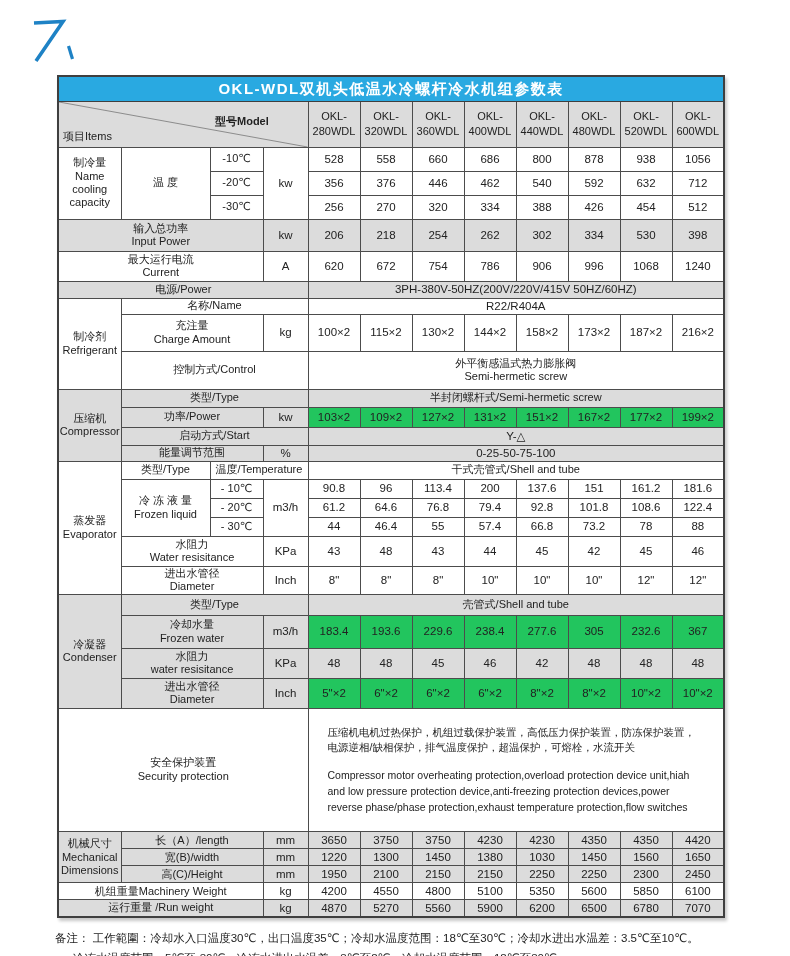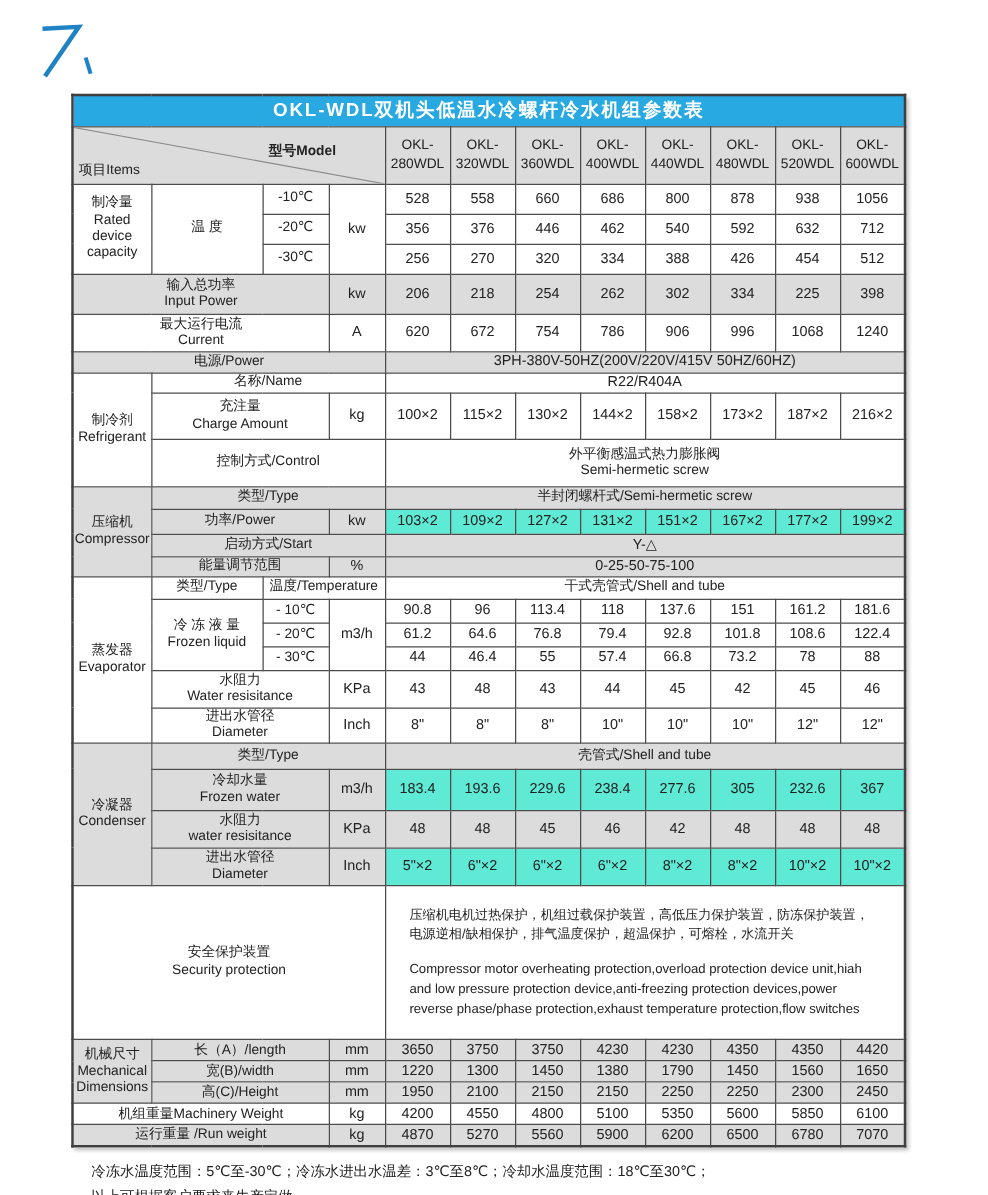--- a/index.html
+++ b/index.html
@@ -9,21 +9,21 @@
   .arrow-wrap{width:54px;height:50px;flex:0 0 auto;margin-top:4px;}
   .titles{margin-left:8px;}
   .title-zh{font-size:23px;font-weight:700;letter-spacing:.5px;margin:0;line-height:1.15;}
   .title-en{font-size:17.5px;font-weight:400;letter-spacing:.2px;margin:2px 0 0;line-height:1.15;}
   table.spec{border-collapse:collapse;table-layout:fixed;width:666px;margin:12px 0 0 57px;
              border:2px solid #3f3f3f;box-shadow:2px 3px 3px rgba(0,0,0,.22);}
   td{border:1px solid #4c4c4c;text-align:center;vertical-align:middle;
      font-size:11px;padding:0;line-height:1.22;overflow:hidden;color:#222;}
   tr.cap td{background:#29a9e1;color:#fff;font-size:15px;font-weight:700;letter-spacing:1.5px;border-bottom:1px solid #3f3f3f;}
   tr.gr{background:#dcdcdc;}
-  .w{background:#5eead4;}
+  .w{background:#22c55e;}
   .v{font-size:11.5px;}
   .corner{position:relative;}
   .corner svg{position:absolute;left:0;top:0;width:100%;height:100%;}
   .corner .items{position:absolute;left:4px;bottom:3px;font-size:11px;}
   .corner .model{position:absolute;left:156px;top:13px;font-size:11px;font-weight:bold;}
   .hm{font-size:11px;line-height:1.35;padding:1px 2px;}
   .lbl2 div{display:block;}
   .sec-text{text-align:left;padding:4px 7px;font-size:10.5px;line-height:1.5;}
   .sec-text p{margin:12px;}
   .notes{margin:10px 0 0 55px;font-size:11.5px;line-height:1.8;color:#222;}
@@ -75,21 +75,21 @@
         <td class="hm">OKL-400WDL</td>
         <td class="hm">OKL-440WDL</td>
         <td class="hm">OKL-480WDL</td>
         <td class="hm">OKL-520WDL</td>
         <td class="hm">OKL-600WDL</td>
   </tr>
 
   <tr style="height:24px">
     <td rowspan="3" class="lbl2">
       <div>制冷量</div>
-      <div>Rated device capacity</div>
+      <div>Name cooling capacity</div>
     </td>
     <td rowspan="3">温 度</td>
     <td>-10℃</td>
     <td rowspan="3" class="v">kw</td>
     <td class="v">528</td>
         <td class="v">558</td>
         <td class="v">660</td>
         <td class="v">686</td>
         <td class="v">800</td>
         <td class="v">878</td>
@@ -124,21 +124,21 @@
       <div>输入总功率</div>
       <div>Input Power</div>
     </td>
     <td class="v">kw</td>
     <td class="v">206</td>
         <td class="v">218</td>
         <td class="v">254</td>
         <td class="v">262</td>
         <td class="v">302</td>
         <td class="v">334</td>
-        <td class="v">225</td>
+        <td class="v">530</td>
         <td class="v">398</td>
   </tr>
 
   <tr style="height:30px">
     <td colspan="3" class="lbl2">
       <div>最大运行电流</div>
       <div>Current</div>
     </td>
     <td class="v">A</td>
     <td class="v">620</td>
@@ -229,21 +229,21 @@
   <tr style="height:19px">
     <td rowspan="3" class="lbl2">
       <div>冷 冻 液 量</div>
       <div>Frozen liquid</div>
     </td>
     <td>- 10℃</td>
     <td rowspan="3" class="v">m3/h</td>
     <td class="v">90.8</td>
         <td class="v">96</td>
         <td class="v">113.4</td>
-        <td class="v">118</td>
+        <td class="v">200</td>
         <td class="v">137.6</td>
         <td class="v">151</td>
         <td class="v">161.2</td>
         <td class="v">181.6</td>
   </tr>
   <tr style="height:19px">
     <td>- 20℃</td>
     <td class="v">61.2</td>
         <td class="v">64.6</td>
         <td class="v">76.8</td>
@@ -376,21 +376,21 @@
         <td class="v">4350</td>
         <td class="v">4420</td>
   </tr>
   <tr class="gr" style="height:17px">
     <td colspan="2">宽(B)/width</td>
     <td class="v">mm</td>
     <td class="v">1220</td>
         <td class="v">1300</td>
         <td class="v">1450</td>
         <td class="v">1380</td>
-        <td class="v">1790</td>
+        <td class="v">1030</td>
         <td class="v">1450</td>
         <td class="v">1560</td>
         <td class="v">1650</td>
   </tr>
   <tr class="gr" style="height:17px">
     <td colspan="2">高(C)/Height</td>
     <td class="v">mm</td>
     <td class="v">1950</td>
         <td class="v">2100</td>
         <td class="v">2150</td>
@@ -422,16 +422,17 @@
         <td class="v">5900</td>
         <td class="v">6200</td>
         <td class="v">6500</td>
         <td class="v">6780</td>
         <td class="v">7070</td>
   </tr>
   </tbody>
 </table>
 
 <div class="notes">
+  <p>备注：  工作範圍：冷却水入口温度30℃，出口温度35℃；冷却水温度范围：18℃至30℃；冷却水进出水温差：3.5℃至10℃。</p>
   <p class="ind">冷冻水温度范围：5℃至-30℃；冷冻水进出水温差：3℃至8℃；冷却水温度范围：18℃至30℃；</p>
   <p class="ind">以上可根据客户要求来生产定做。</p>
 
 </div>
 
 </body></html>

